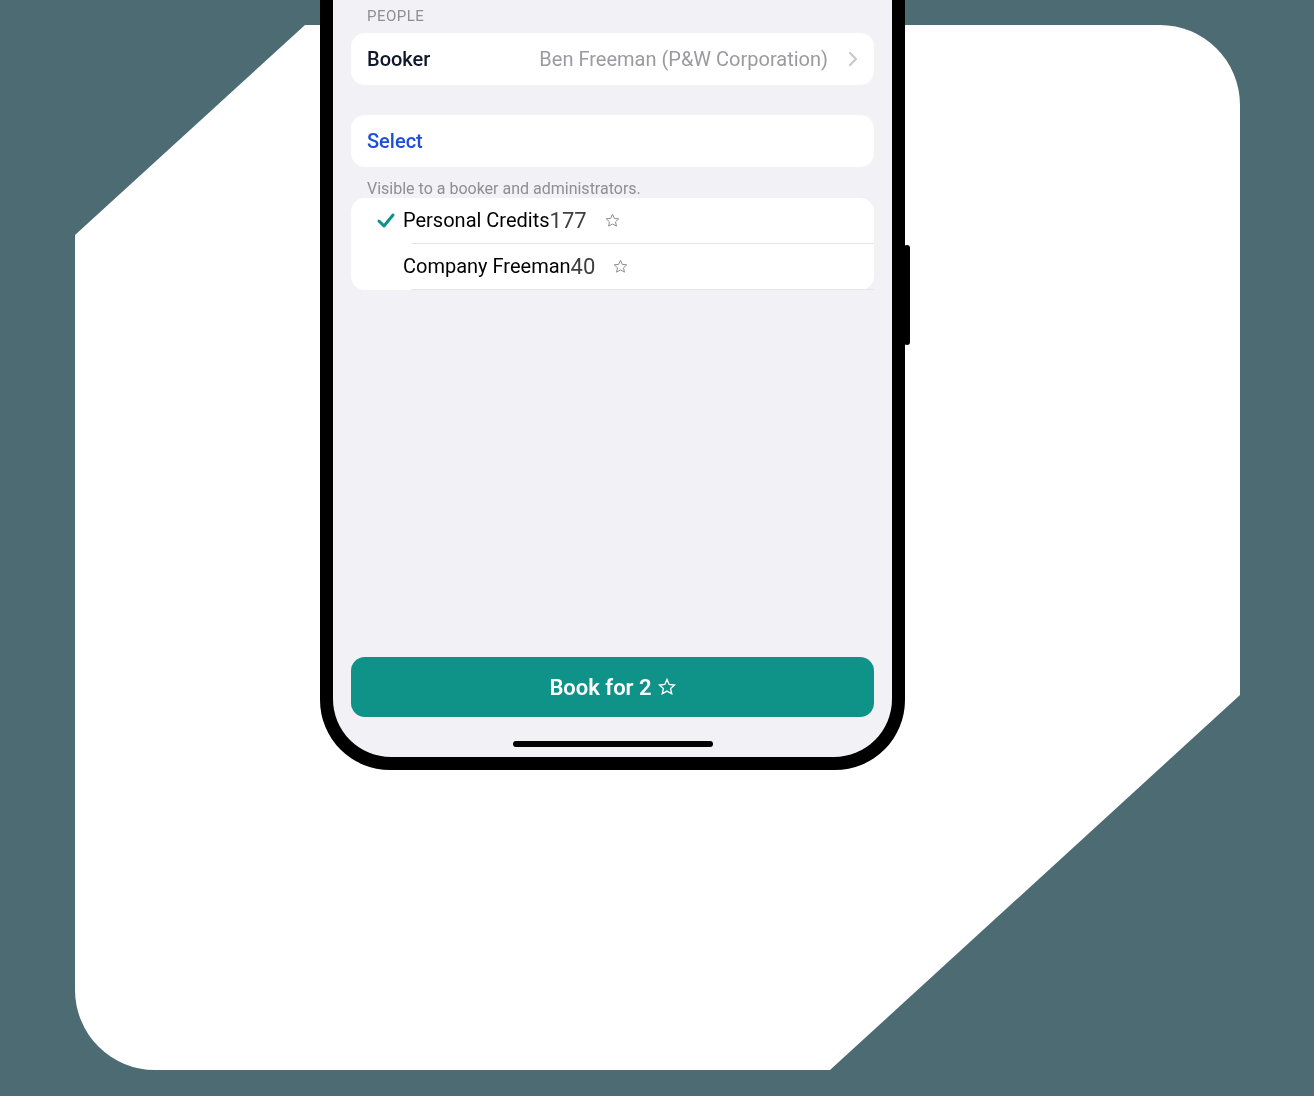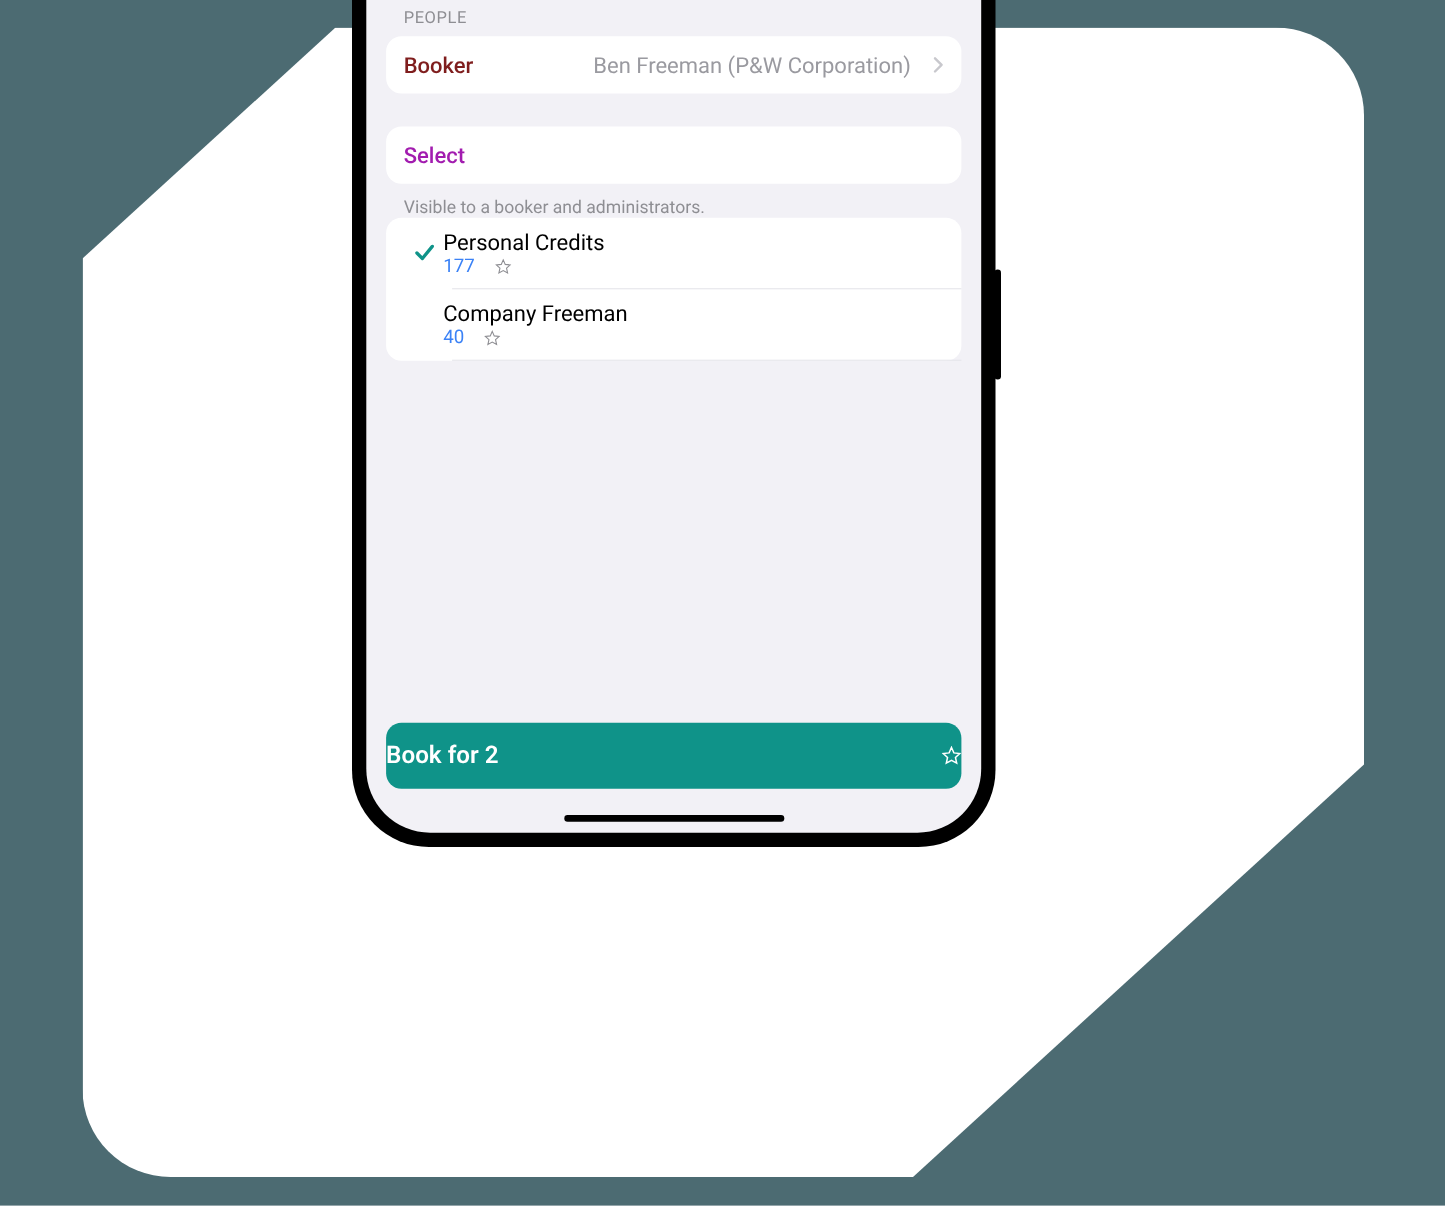--- a/index.html
+++ b/index.html
@@ -76,21 +76,21 @@
   }
   .row {
     display: flex;
     align-items: center;
     padding: 14px 16px;
   }
   .row-divider { border-top: 1px solid #e5e5ea; margin-left: 60px; }
   .booker-label {
     font-size: 20px;
     font-weight: 500;
-    color: #7f1d1d;
+    color: #0f172a;
     margin-right: auto;
   }
   .booker-value {
     font-size: 20px;
     color: #9a9aa0;
     margin-right: 20px;
     white-space: nowrap;
     overflow: hidden;
     text-overflow: ellipsis;
   }
@@ -113,33 +113,33 @@
     color: #c8c8cd;
   }
   .payment-card .row { padding: 10px 16px 10px 18px; }
   .pay-check {
     width: 34px;
     flex: none;
     display: flex;
     align-items: center;
     justify-content: center;
   }
-  .pay-text { display: flex; flex-direction: column; }
+  .pay-text { display: flex; flex-direction: row; }
   .pay-title { font-size: 20px; color: #000; }
-  .pay-sub { font-size: 17px; color: #3b82f6; display: flex; align-items: center; gap: 18px; }
+  .pay-sub { font-size: 22px; color: #404040; display: flex; align-items: center; gap: 18px; }
   .book-btn {
     position: absolute;
     left: 18px;
     right: 18px;
     bottom: 40px;
     height: 60px;
     border-radius: 14px;
     display: flex;
     align-items: center;
-    justify-content: space-between;
+    justify-content: center;
     gap: 6px;
     color: #fff;
     font-size: 22px;
     font-weight: 600;
   }
   svg { display: block; }
 </style>
 </head>
 <body>
 
@@ -157,21 +157,21 @@
         <span class="chevron">
           <svg width="10" height="16" viewBox="0 0 10 16">
               <path d="M2 2 L8 8 L2 14" stroke="#c8c8cd" stroke-width="2.2" fill="none" stroke-linecap="round" stroke-linejoin="round"></path>
             </svg>
         </span>
       </div>
     </div>
 
     <div class="card select-card">
       <div class="row">
-        <span class="select-text" style="color:#a21caf">Select</span>
+        <span class="select-text" style="color:#1d4ed8">Select</span>
       </div>
     </div>
 
     <div class="hint">Visible to a booker and administrators.</div>
 
 
     <div class="card payment-card">
       <div class="row">
         <span class="pay-check">
           <svg width="22" height="22" viewBox="0 0 22 22">

